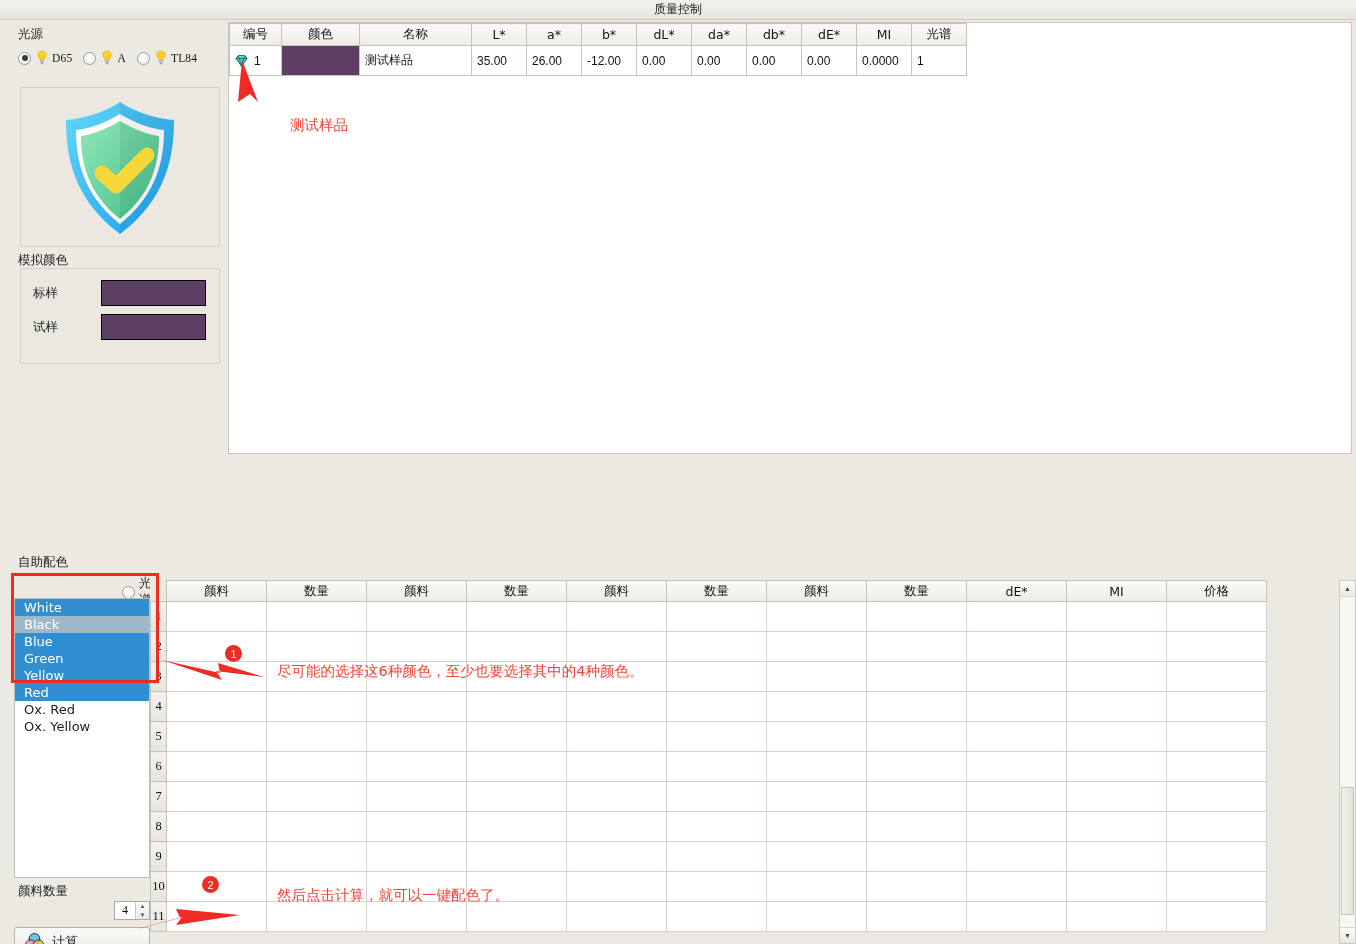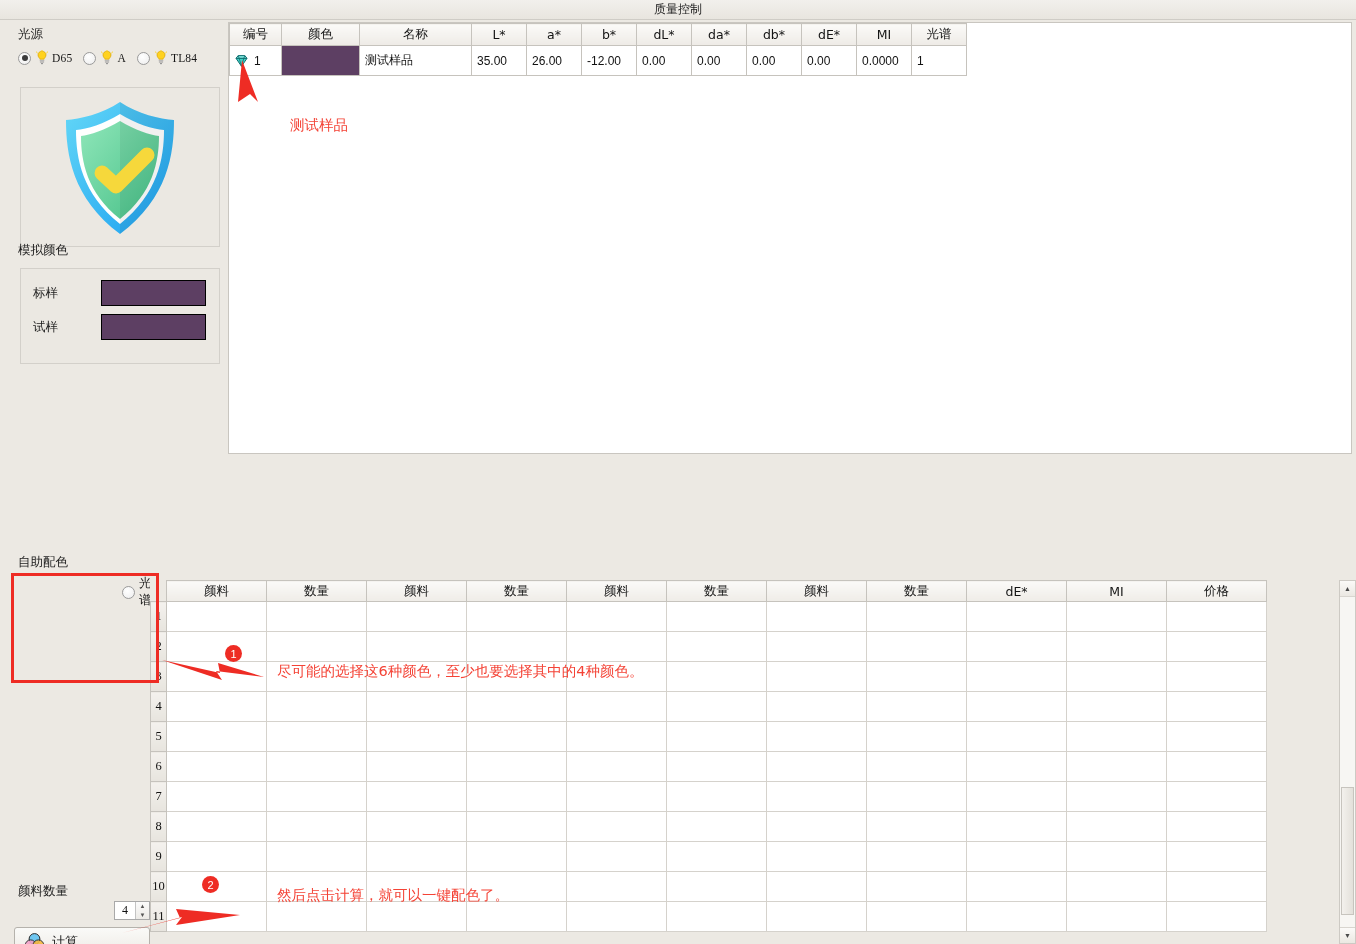--- a/index.html
+++ b/index.html
@@ -36,21 +36,21 @@
     width: 228px; height: 924px;
     background: #ece9e3;
   }
   .sec-label {
     position: absolute;
     font-size: 12.5px; color: #1c1c1c;
     font-family: "DejaVu Sans", sans-serif;
     white-space: nowrap;
   }
   #lbl-guangyuan { left: 18px; top: 6px; }
-  #lbl-moni { left: 18px; top: 222px; text-align: center; }
+  #lbl-moni { left: 18px; top: 232px; text-align: center; }
   #lbl-zizhu { left: 18px; top: 534px; }
   #lbl-yanliao { left: 18px; top: 863px; }
 
   .radio-row {
     position: absolute; left: 18px; top: 30px;
     display: flex; align-items: flex-end; gap: 0px;
   }
   .rb-item { display: flex; align-items: center; margin-right: 11px; cursor: default; }
   .rb {
     width: 13px; height: 13px; border-radius: 50%;
@@ -378,20 +378,30 @@
       <div class="rb-item">
         <span class="rb"></span>
         <span class="rb-text cn">光谱</span>
       </div>
       <div class="rb-item">
         <span class="rb on"></span>
         <span class="rb-text">L*a*b*</span>
       </div>
     </div>
 
+    <div class="paintlist">
+      <div class="pl-item sel">White</div>
+      <div class="pl-item sel dim">Black</div>
+      <div class="pl-item sel">Blue</div>
+      <div class="pl-item sel">Green</div>
+      <div class="pl-item sel">Yellow</div>
+      <div class="pl-item sel">Red</div>
+      <div class="pl-item">Ox. Red</div>
+      <div class="pl-item">Ox. Yellow</div>
+    </div>
 
     <div class="sec-label" id="lbl-yanliao">颜料数量</div>
 
     <div class="spinner">
       <span class="val">4</span>
       <span class="arrows">
         <span>▲</span>
         <span>▼</span>
       </span>
     </div>

